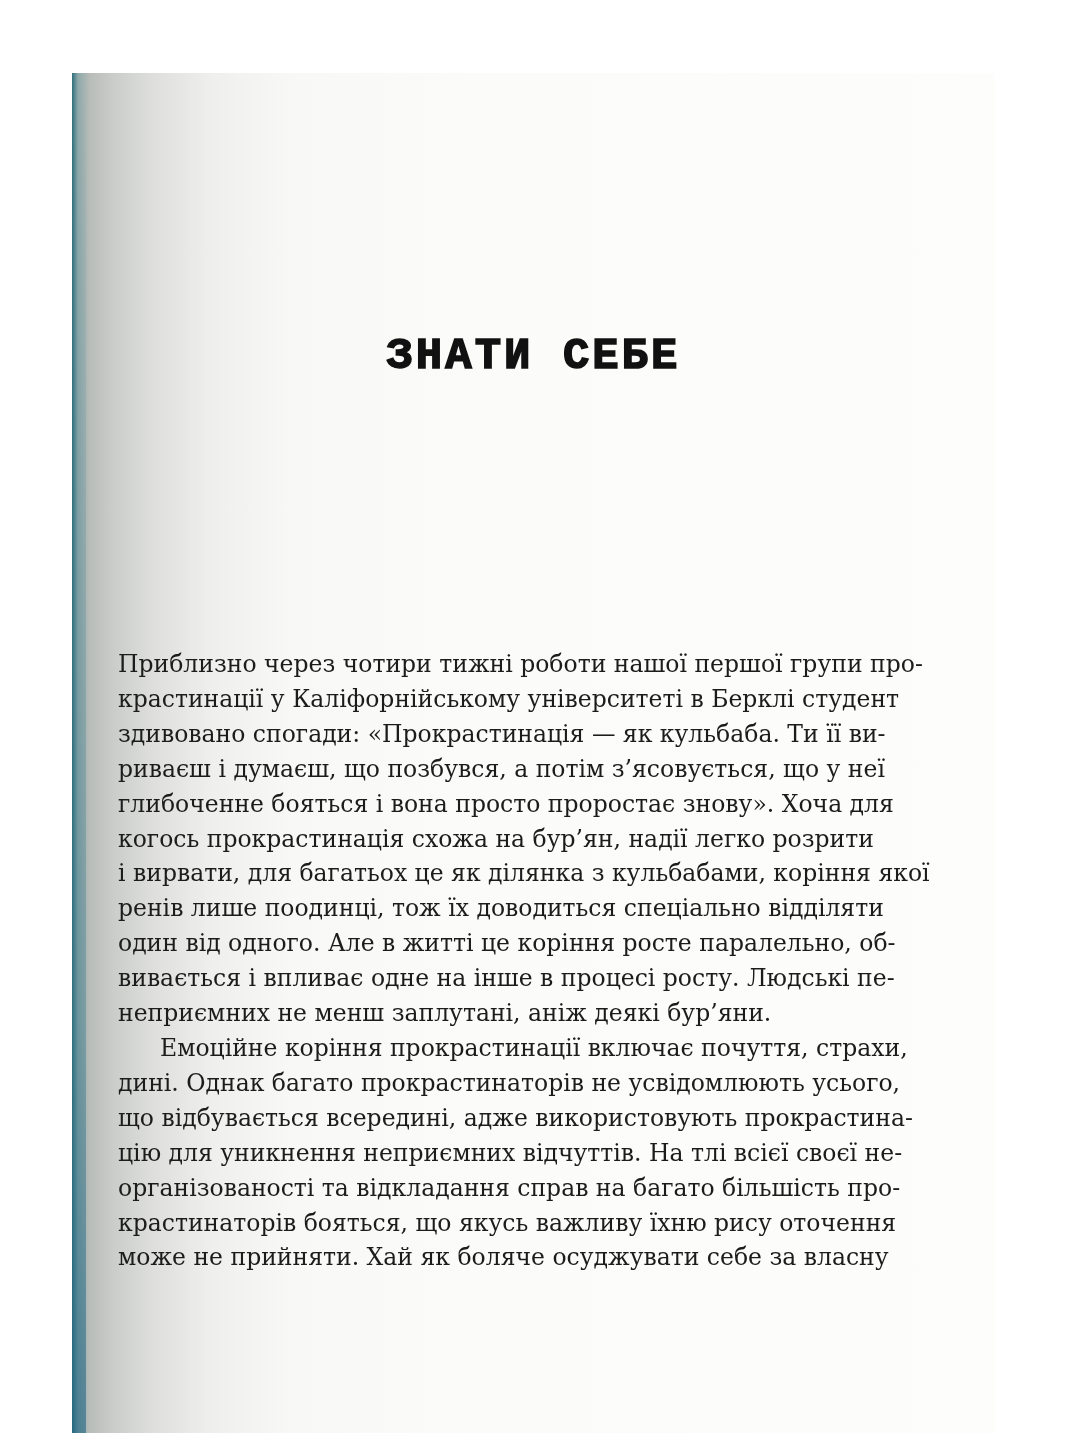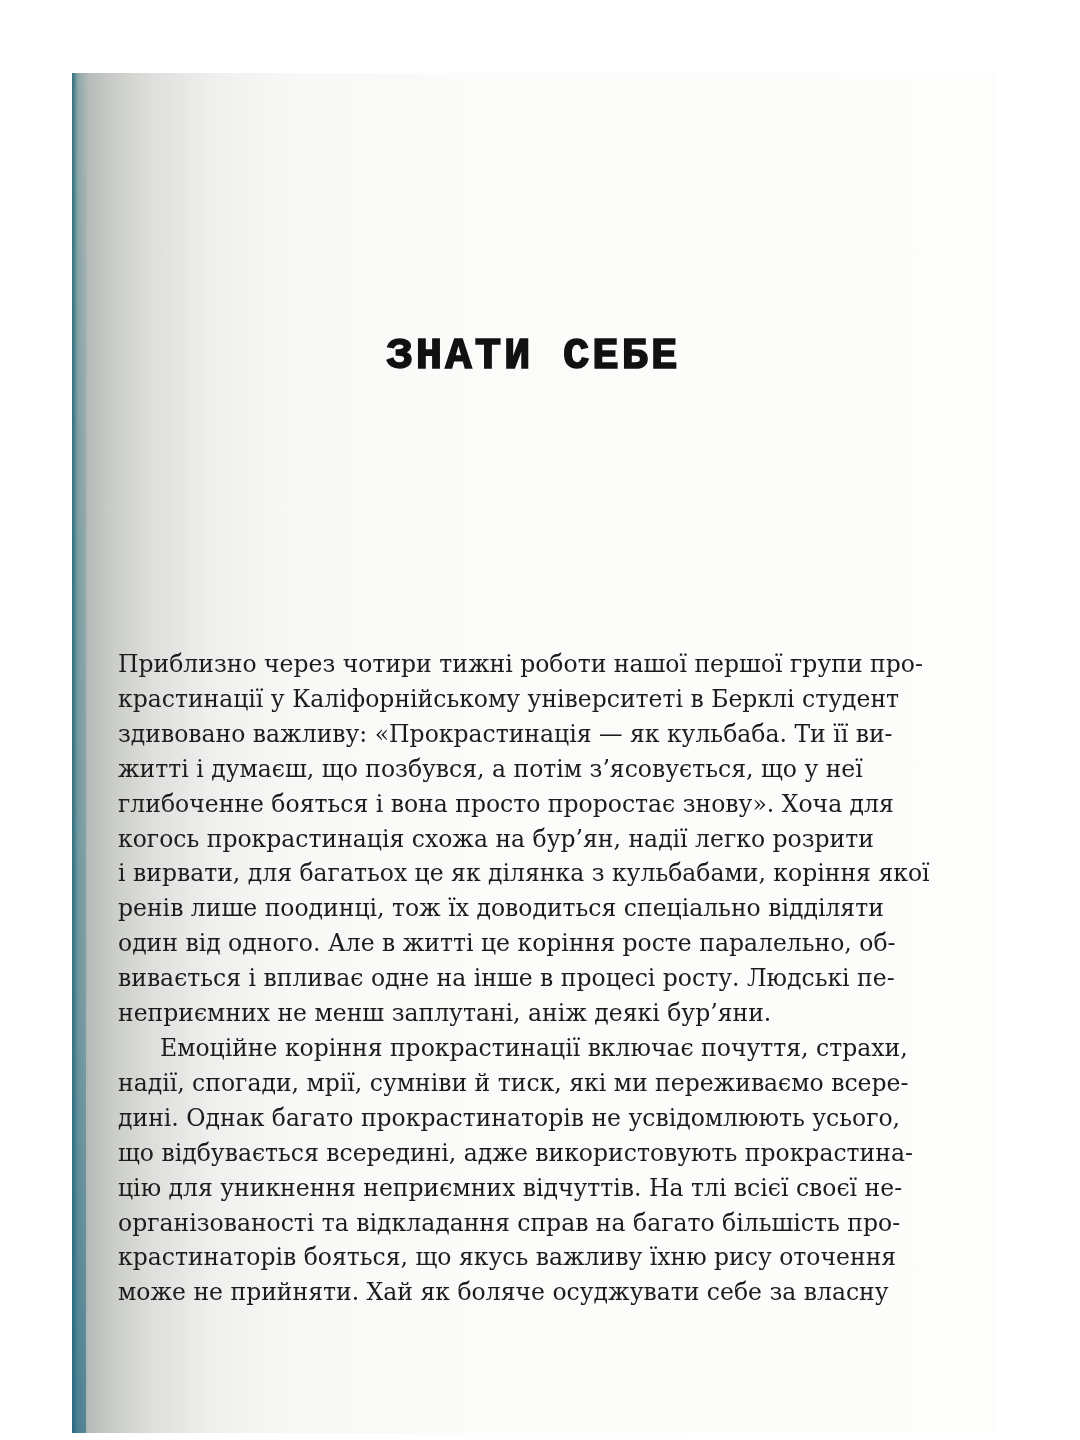--- a/index.html
+++ b/index.html
@@ -70,33 +70,32 @@
 
 <div class="page">
   <div class="bleed"></div>
 
   <div class="title">ЗНАТИ СЕБЕ</div>
 
   <div class="body-text">
     <div>
       <span class="line">Приблизно через чотири тижні роботи нашої першої групи про-</span>
       <span class="line">крастинації у Каліфорнійському університеті в Берклі студент</span>
-      <span class="line">здивовано важливу: «Прокрастинація — як кульбаба. Ти її ви-</span>
-      <span class="line">житті і думаєш, що позбувся, а потім з’ясовується, що у неї</span>
+      <span class="line">здивовано спогади: «Прокрастинація — як кульбаба. Ти її ви-</span>
+      <span class="line">риваєш і думаєш, що позбувся, а потім з’ясовується, що у неї</span>
       <span class="line">глибоченне бояться і вона просто проростає знову». Хоча для</span>
       <span class="line">когось прокрастинація схожа на бур’ян, надії легко розрити</span>
       <span class="line">і вирвати, для багатьох це як ділянка з кульбабами, коріння якої</span>
       <span class="line">ренів лише поодинці, тож їх доводиться спеціально відділяти</span>
       <span class="line">один від одного. Але в житті це коріння росте паралельно, об-</span>
       <span class="line">вивається і впливає одне на інше в процесі росту. Людські пе-</span>
       <span class="line last">неприємних не менш заплутані, аніж деякі бур’яни.</span>
     </div>
     <div>
       <span class="line indent">Емоційне коріння прокрастинації включає почуття, страхи,</span>
-      <span class="line">надії, спогади, мрії, сумніви й тиск, які ми переживаємо всере-</span>
       <span class="line">дині. Однак багато прокрастинаторів не усвідомлюють усього,</span>
       <span class="line">що відбувається всередині, адже використовують прокрастина-</span>
       <span class="line">цію для уникнення неприємних відчуттів. На тлі всієї своєї не-</span>
       <span class="line">організованості та відкладання справ на багато більшість про-</span>
       <span class="line">крастинаторів бояться, що якусь важливу їхню рису оточення</span>
       <span class="line">може не прийняти. Хай як боляче осуджувати себе за власну</span>
     </div>
   </div>
 </div>
 

